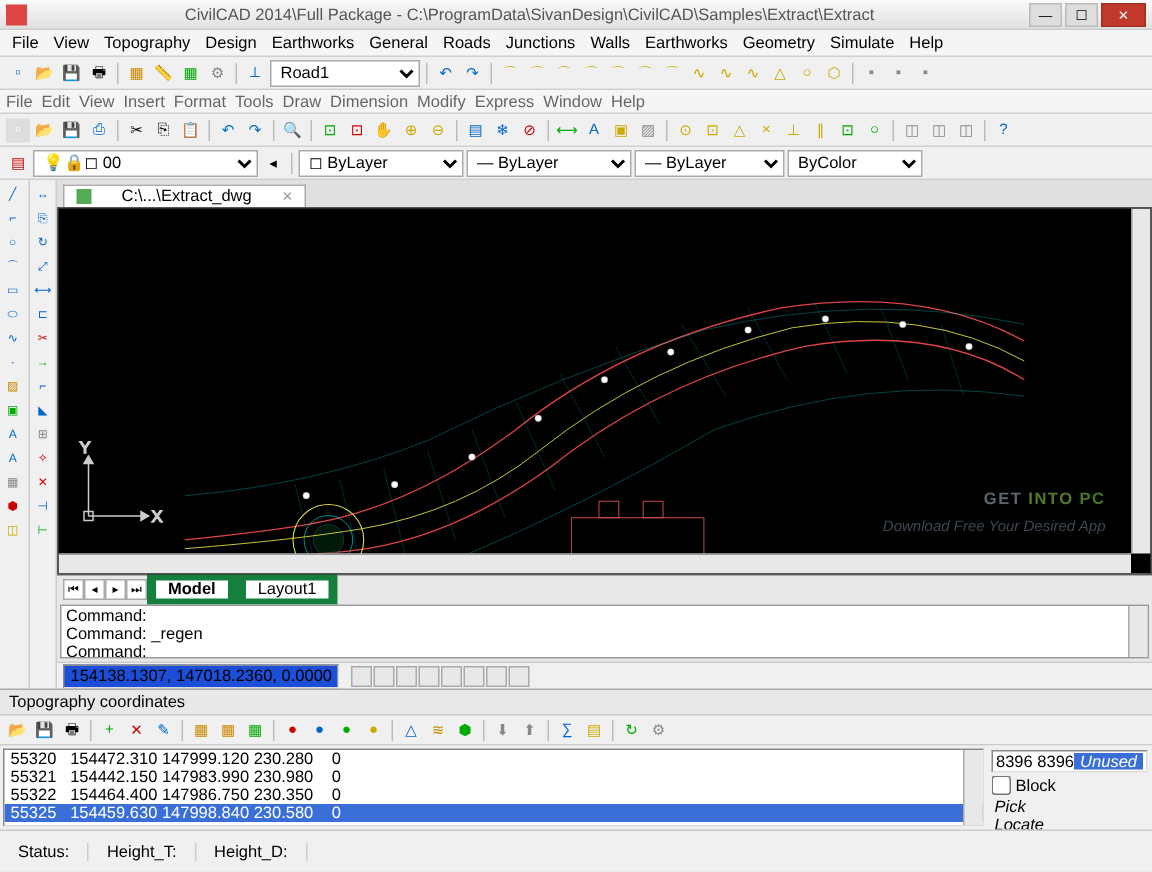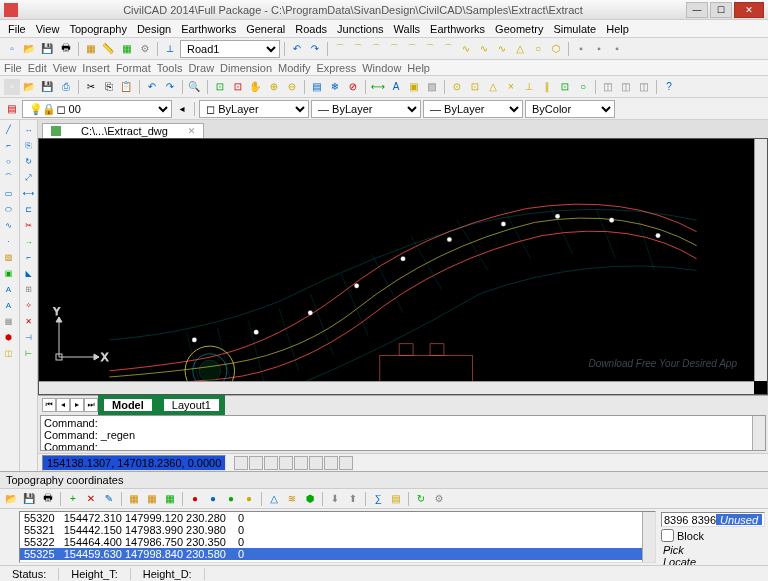--- a/index.html
+++ b/index.html
@@ -51,33 +51,33 @@
 .cmd-scroll { position: absolute; right: 0; top: 0; bottom: 0; width: 13px; background: #e8e8e8; border-left: 1px solid #aaa; }
 
 .status-bar { height: 18px; background: #f0f0f0; border-top: 1px solid #ccc; display: flex; align-items: center; padding: 0 4px; gap: 8px; font-size: 10px; }
 .status-coord { border: 1px inset #ddd; padding: 1px 4px; background: #1d4ed8; }
 .status-toggles { display: flex; gap: 1px; }
 .st-btn { width: 14px; height: 14px; border: 1px solid #aaa; background: #e8e8e8; cursor: pointer; }
 
 .topo-panel { background: #f0f0f0; border-top: 1px solid #aaa; display: flex; flex-direction: column; }
 .topo-title { padding: 2px 6px; font-size: 11px; background: #e8e8e8; border-bottom: 1px solid #ccc; }
 .topo-toolbar { height: 20px; display: flex; align-items: center; gap: 2px; padding: 0 4px; border-bottom: 1px solid #ccc; }
-.topo-body { display: flex; height: 56px; padding-left: 17px; }
+.topo-body { display: flex; height: 56px; }
 .topo-list { flex: 1; background: #fff; font-family: monospace; font-size: 10px; overflow: hidden; border: 1px inset #ddd; margin: 2px; position: relative; }
 .topo-list .row { white-space: pre; padding: 0 4px; }
 .topo-list .row.sel { background: #3a6fd8; color: #fff; }
 .topo-list .listscroll { position: absolute; right: 0; top: 0; bottom: 0; width: 13px; background: #e8e8e8; border-left: 1px solid #aaa; }
 .topo-side { width: 110px; background: #f0f0f0; padding: 3px; display: flex; flex-direction: column; gap: 2px; font-size: 10px; }
 .topo-side .find { border: 1px inset #ddd; background: #fff; padding: 1px 2px; height: 15px; display:flex; }
 .topo-side .find span:last-child { background:#3a6fd8; color:#fff; padding:0 4px; margin-left:auto;font-style:italic; }
 .topo-side label { display: flex; align-items: center; gap: 3px; }
 .topo-side .cmds { display: flex; flex-direction: column; font-size: 10px; }
 .topo-side .cmds span { cursor: pointer; padding: 0 2px; font-style: italic; }
 
-.bottom-status { height: 16px; background: #f0f0f0; border-top: 1px solid #ccc; display: flex; align-items: center; font-size: 10px; }
+.bottom-status { height: 28px; background: #f0f0f0; border-top: 1px solid #ccc; display: flex; align-items: center; font-size: 10px; }
 .bottom-status .cell { border-right: 1px solid #ccc; padding: 0 12px; }
 </style>
 </head>
 <body>
 
 <div class="titlebar">
   <div class="icon"></div>
   <div class="title">CivilCAD 2014\Full Package - C:\ProgramData\SivanDesign\CivilCAD\Samples\Extract\Extract</div>
   <div class="winbtn">—</div>
   <div class="winbtn">☐</div>
@@ -315,20 +315,23 @@
           <line x1="10" y1="50" x2="50" y2="50"></line>
               <polygon points="50,50 45,47 45,53"></polygon>
           <line x1="10" y1="50" x2="10" y2="10"></line>
               <polygon points="10,10 7,15 13,15"></polygon>
           <text x="52" y="54" font-size="10" fill="#ccc">X</text>
           <text x="4" y="8" font-size="10" fill="#ccc">Y</text>
           <rect x="7" y="47" width="6" height="6" fill="none"></rect>
             </g>
           </svg>
       </div>
+      <div class="watermark">
+        <span style="color:#9ab">GET </span><span style="color:#8c4">INTO </span><span class="pc">PC</span>
+      </div>
       <div class="watermark-sub">Download Free Your Desired App</div>
       <div class="scroll-right"></div>
       <div class="scroll-bottom-vp"></div>
     </div>
 
     <div class="model-tabs">
       <div class="nav">⏮</div>
       <div class="nav">◂</div>
       <div class="nav">▸</div>
       <div class="nav">⏭</div>

